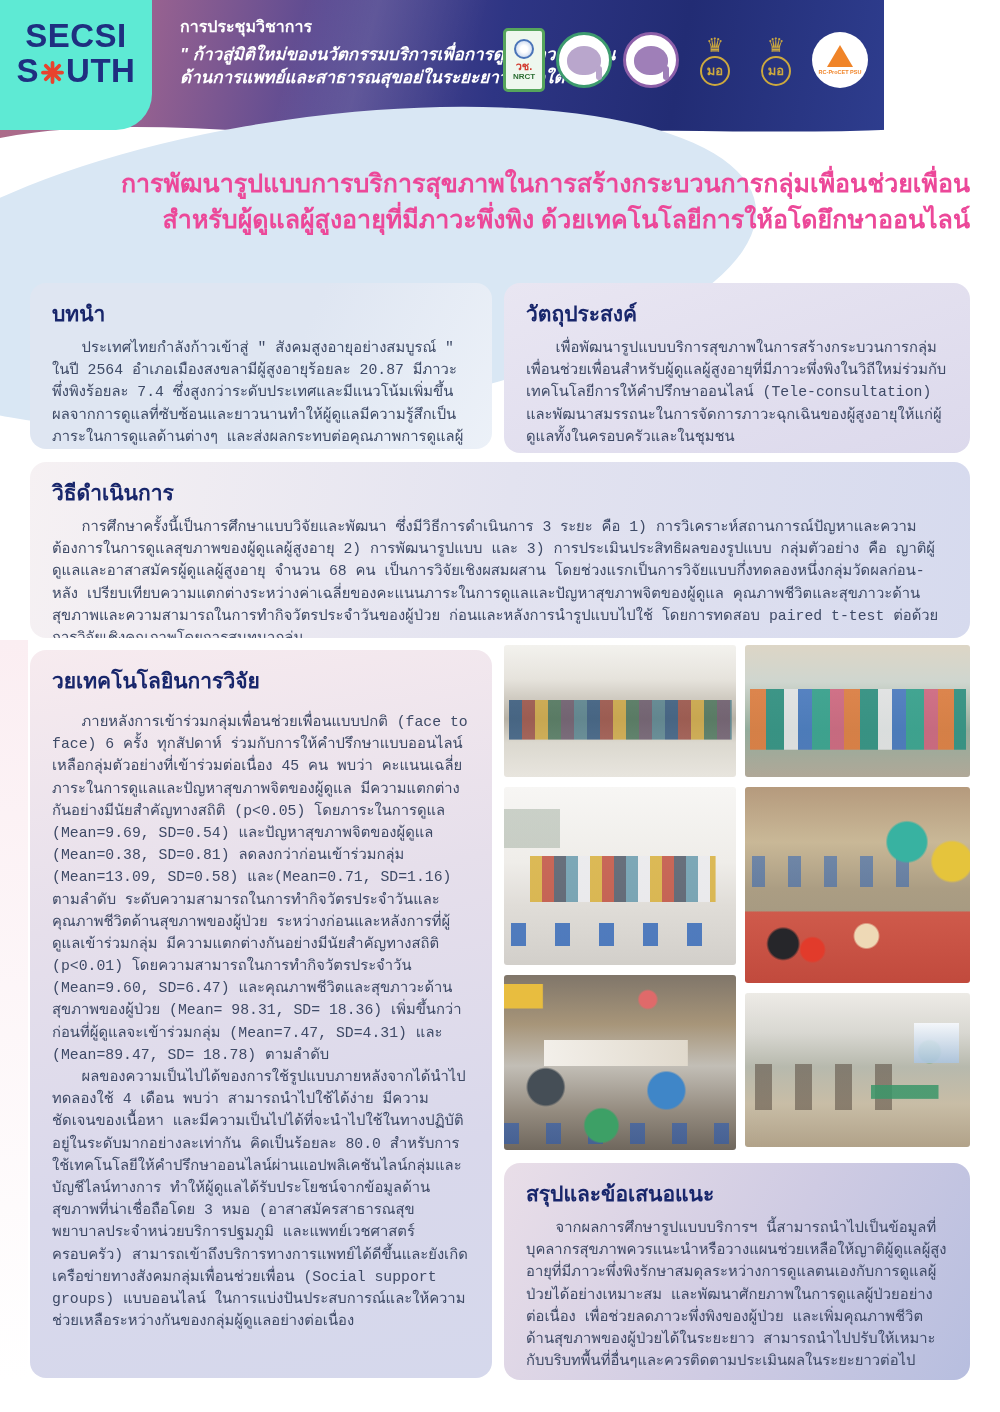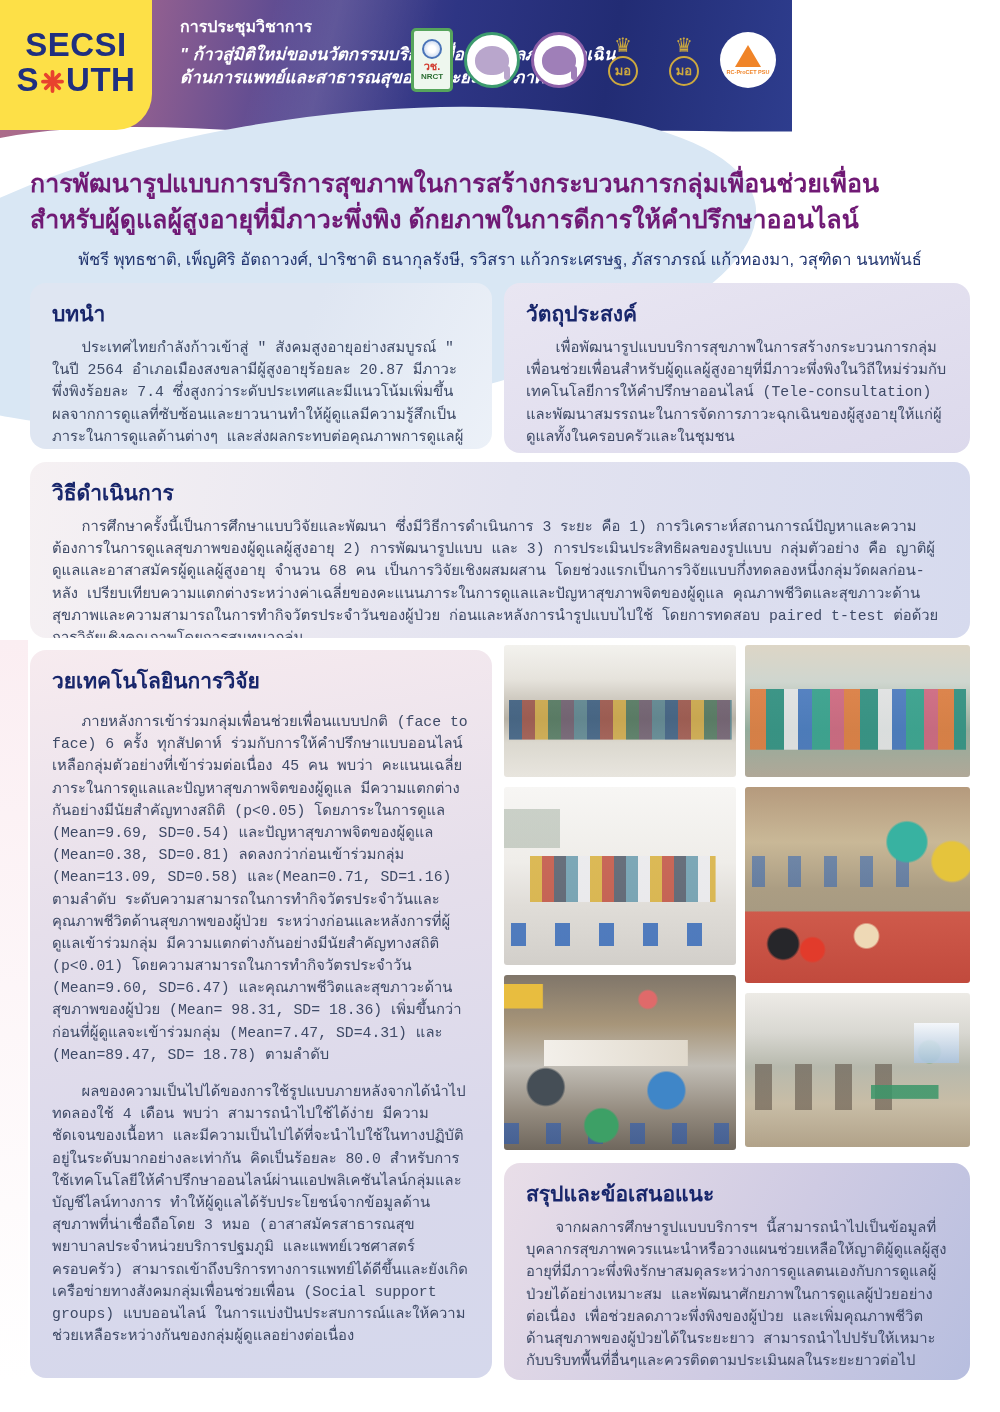--- a/index.html
+++ b/index.html
@@ -1,27 +1,27 @@
 <!DOCTYPE html>
 <html><head>
 <meta charset="utf-8">
 <style>
   html,body{margin:0;padding:0;background:#ffffff;}
   .page{position:relative;width:1000px;height:1412px;background:#ffffff;overflow:hidden;
         font-family:"Liberation Sans","DejaVu Sans",sans-serif;}
 
   
-  .header{position:absolute;left:0;top:0;width:792px;height:150px;
-    background:linear-gradient(100deg,#b06e88 0%,#9a6390 16%,#5a4a92 36%,#2e3584 56%,#222c74 76%,#2e3d8e 100%);}
+  .header{position:absolute;left:0;top:0;width:852px;height:150px;
+    background:linear-gradient(100deg,#b06e88 0%,#9a6390 16%,#5a4a92 36%,#2e3584 56%,#222c74 76%,#2e3d8e 100%);padding-left:32px;}
   .header::before{content:'';position:absolute;inset:0;
     background:linear-gradient(105deg,transparent 33%,rgba(255,255,255,.10) 41%,transparent 53%);}
   .hdr-wave{position:absolute;left:0;top:108px;width:1000px;height:45px;display:block;}
 
-  .brand{position:absolute;left:0;top:0;width:152px;height:130px;background:#fde047;
-         border-radius:0 0 36px 0;text-align:center;padding-top:28px;box-sizing:border-box;z-index:3;}
+  .brand{position:absolute;left:0;top:0;width:152px;height:130px;background:#5eead4;
+         border-radius:0 0 36px 0;text-align:center;padding-top:19px;box-sizing:border-box;z-index:3;}
   .brand-l1,.brand-l2{font-weight:800;font-size:33px;line-height:1.05;color:#1f2f80;letter-spacing:.5px;}
   .star{display:inline-block;vertical-align:-3px;margin:0 1px;}
 
   .conf{position:absolute;left:180px;top:14px;width:450px;color:#ffffff;z-index:2;}
   .conf-l1{font-size:16px;font-weight:700;margin-bottom:5px;}
   .conf-l2,.conf-l3{font-size:17px;font-weight:700;font-style:italic;line-height:1.35;}
   .conf-l4{font-size:15px;font-weight:700;margin-top:5px;}
 
   .logo-row{position:absolute;right:16px;top:28px;display:flex;align-items:center;gap:11px;z-index:2;}
   .lg-nrct{width:42px;height:64px;border:3px solid #56a55c;border-radius:5px;background:#eef7ee;
@@ -46,31 +46,31 @@
        border-bottom:22px solid #f08428;}
   .rc-t{font-size:5.5px;font-weight:800;color:#f08428;margin-top:2px;white-space:nowrap;}
 
   
   .swoosh{position:absolute;left:-140px;top:118px;width:900px;height:300px;background:#d9e7f4;
           border-radius:50%;transform:rotate(-8deg);z-index:0;}
   .side-tint{position:absolute;left:0;top:640px;width:28px;height:740px;
              background:linear-gradient(180deg,#fbeef2,rgba(251,238,242,0));z-index:0;}
 
   
-  .title{position:absolute;left:30px;top:166px;width:940px;margin:0;text-align:left;z-index:1;
-         font-size:25px;font-weight:800;color:#701a75;line-height:1.42;}
+  .title{position:absolute;left:30px;top:166px;width:940px;margin:0;text-align:right;z-index:1;
+         font-size:25px;font-weight:800;color:#ec4899;line-height:1.42;}
   .authors{position:absolute;left:30px;top:246px;width:940px;text-align:center;z-index:1;
            font-size:16.5px;font-weight:500;color:#22356f;}
 
   
   .box{position:absolute;border-radius:16px;box-sizing:border-box;overflow:hidden;z-index:1;
        padding:12px 22px;font-family:Liberation Mono, monospace;}
   .box h2{margin:2px 0 7px;font-size:21px;font-weight:800;color:#18266b;}
   .box p{margin:0;font-size:14.8px;line-height:1.5;color:#3e4a66;text-indent:2em;overflow-wrap:break-word;}
-  .box p + p{margin-top:15px;}
+  .box p + p{}
 
   .intro{left:30px;top:283px;width:462px;height:166px;
          background:linear-gradient(115deg,#dfe6f2 55%,#ecf1f8 100%);}
   .objective{left:504px;top:283px;width:466px;height:170px;
          background:linear-gradient(160deg,#e9e6f2 0%,#dcd9ec 100%);}
   .methods{left:30px;top:462px;width:940px;height:176px;
          background:linear-gradient(100deg,#f6f1f3 0%,#e3e3f0 50%,#d6daee 100%);}
   .results{left:30px;top:650px;width:462px;height:728px;
          background:linear-gradient(170deg,#f7ebef 0%,#e6dfeb 35%,#d9d8eb 70%,#d5d8ec 100%);}
   .results h2{margin-bottom:14px;}
@@ -173,23 +173,22 @@
             </g>
           </svg></span><span>UTH</span>
     </div>
   </div>
 
   <div class="swoosh"></div>
   <div class="side-tint"></div>
 
   <h1 class="title">
     <span>การพัฒนารูปแบบการบริการสุขภาพในการสร้างกระบวนการกลุ่มเพื่อนช่วยเพื่อน</span><br>
-    <span>สำหรับผู้ดูแลผู้สูงอายุที่มีภาวะพึ่งพิง ด้กยภาพในการดีการให้คำปรึกษาออนไลน์</span>
+    <span>สำหรับผู้ดูแลผู้สูงอายุที่มีภาวะพึ่งพิง ด้วยเทคโนโลยีการให้อโดยึกษาออนไลน์</span>
   </h1>
-  <div class="authors">พัชรี พุทธชาติ, เพ็ญศิริ อัตถาวงศ์, ปาริชาติ ธนากุลรังษี, รวิสรา แก้วกระเศรษฐ, ภัสราภรณ์ แก้วทองมา, วสุฑิดา นนทพันธ์</div>
 
   <section class="box intro">
     <h2>บทนำ</h2>
     <p>ประเทศไทยกำลังก้าวเข้าสู่ " สังคมสูงอายุอย่างสมบูรณ์ " ในปี 2564 อำเภอเมืองสงขลามีผู้สูงอายุร้อยละ 20.87 มีภาวะพึ่งพิงร้อยละ 7.4 ซึ่งสูงกว่าระดับประเทศและมีแนวโน้มเพิ่มขึ้น ผลจากการดูแลที่ซับซ้อนและยาวนานทำให้ผู้ดูแลมีความรู้สึกเป็นภาระในการดูแลด้านต่างๆ และส่งผลกระทบต่อคุณภาพการดูแลผู้ป่วย</p>
   </section>
 
   <section class="box objective">
     <h2>วัตถุประสงค์</h2>
     <p>เพื่อพัฒนารูปแบบบริการสุขภาพในการสร้างกระบวนการกลุ่มเพื่อนช่วยเพื่อนสำหรับผู้ดูแลผู้สูงอายุที่มีภาวะพึ่งพิงในวิถีใหม่ร่วมกับเทคโนโลยีการให้คำปรึกษาออนไลน์ (Tele-consultation) และพัฒนาสมรรถนะในการจัดการภาวะฉุกเฉินของผู้สูงอายุให้แก่ผู้ดูแลทั้งในครอบครัวและในชุมชน</p>
   </section>

